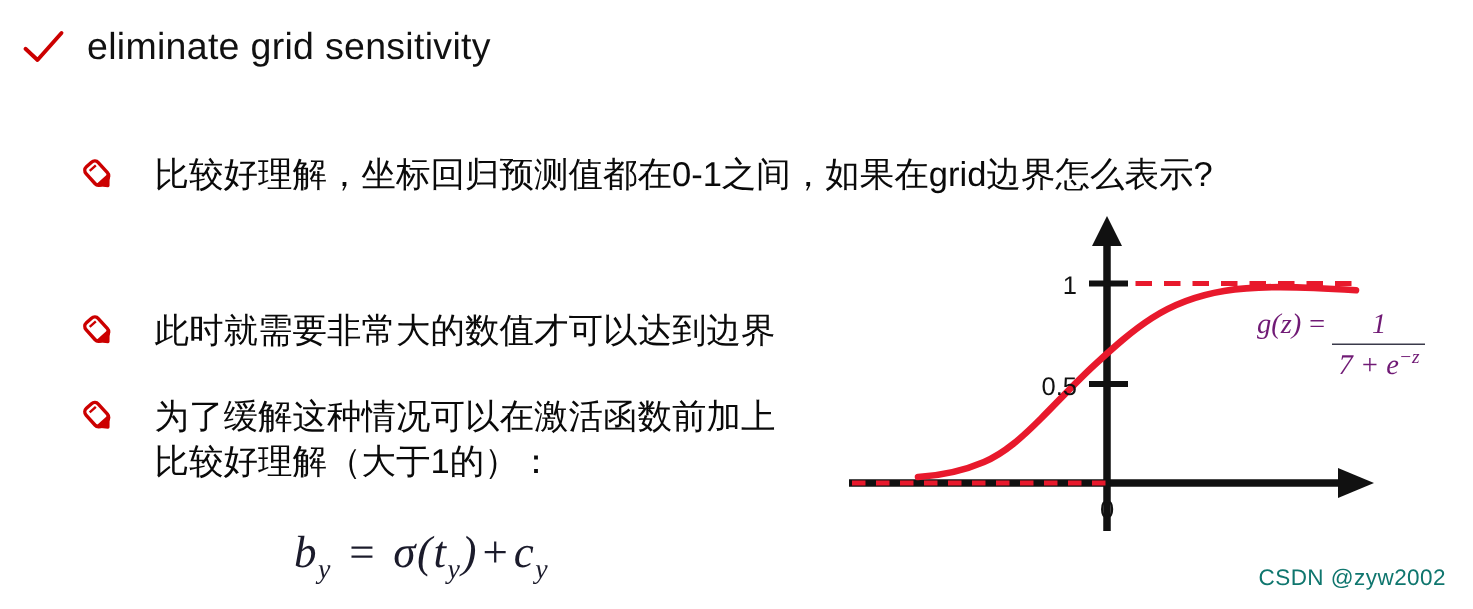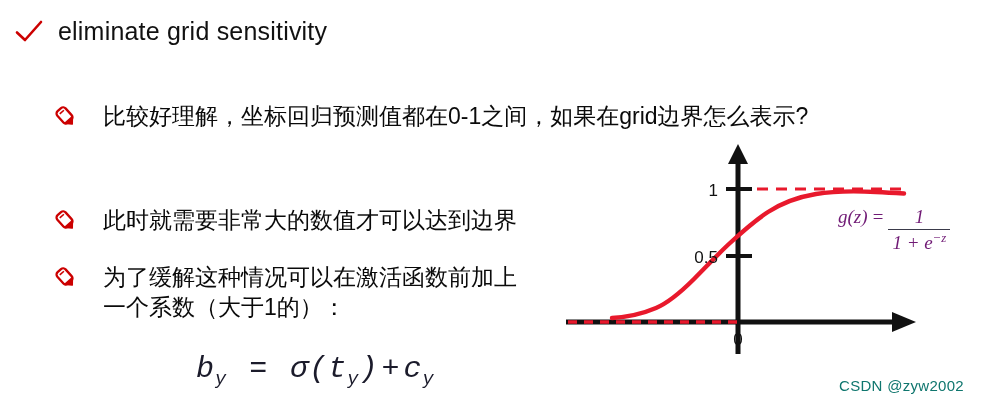--- a/index.html
+++ b/index.html
@@ -62,21 +62,21 @@
 
   #bullet-1 { left: 52px; top: 101px; }
   #bullet-2 { left: 52px; top: 176px; margin-top: 29px; }
   #bullet-3 { left: 52px; top: 262px; }
 
   
   #main-formula {
     position: absolute;
     left: 196px;
     top: 352px;
-    font-family: Liberation Mono, monospace;
+    font-family: Liberation Serif, serif;
     font-style: italic;
     font-size: 30px;
     color: #1b1b2b;
     letter-spacing: 1px;
     white-space: nowrap;
   }
   #main-formula sub {
     font-size: 0.62em;
     font-style: italic;
   }
@@ -187,21 +187,21 @@
   <span class="pencil-icon">
     <svg viewBox="0 0 26 26" width="26" height="26" aria-hidden="true">
       <g transform="rotate(-42 13 13)">
         <rect x="7.5" y="4.5" width="11" height="15.5" rx="3.2" fill="none" stroke="#cc0000" stroke-width="2.3"></rect>
         <path d="M7.5 17.5 L13 23.5 L18.5 17.5" fill="#cc0000" stroke="#cc0000" stroke-width="2" stroke-linejoin="round"></path>
         <line x1="10.5" y1="8" x2="16" y2="8" stroke="#cc0000" stroke-width="1.6"></line>
       </g>
     </svg>
   </span>
   <span class="bullet-text">为了缓解这种情况可以在激活函数前加上
-一个系数（大于1的）：</span>
+比较好理解（大于1的）：</span>
 </div>
 
 <div id="main-formula">
   <span>b</span><sub>y</sub>
   <span class="op">=</span>
   <span>σ</span><span>(</span><span>t</span><sub>y</sub><span>)</span><span class="op">+</span><span>c</span><sub>y</sub>
 </div>
 
 <div id="sigmoid-chart">
   <svg width="416" height="216" viewBox="0 0 416 216" aria-hidden="true">
@@ -233,17 +233,17 @@
     <text class="axis-tick-label" x="172" y="203" text-anchor="middle">0</text>
   </svg>
 </div>
 
 <div id="chart-formula">
   <span>g(z)</span>
   <span>=</span>
   <span class="frac">
     <span class="num">1</span>
     <span class="bar"></span>
-    <span class="den"><span>1 + e</span><sup>−z</sup></span>
+    <span class="den"><span>7 + e</span><sup>−z</sup></span>
   </span>
 </div>
 
 <div id="watermark">CSDN @zyw2002</div>
 
 </body></html>

